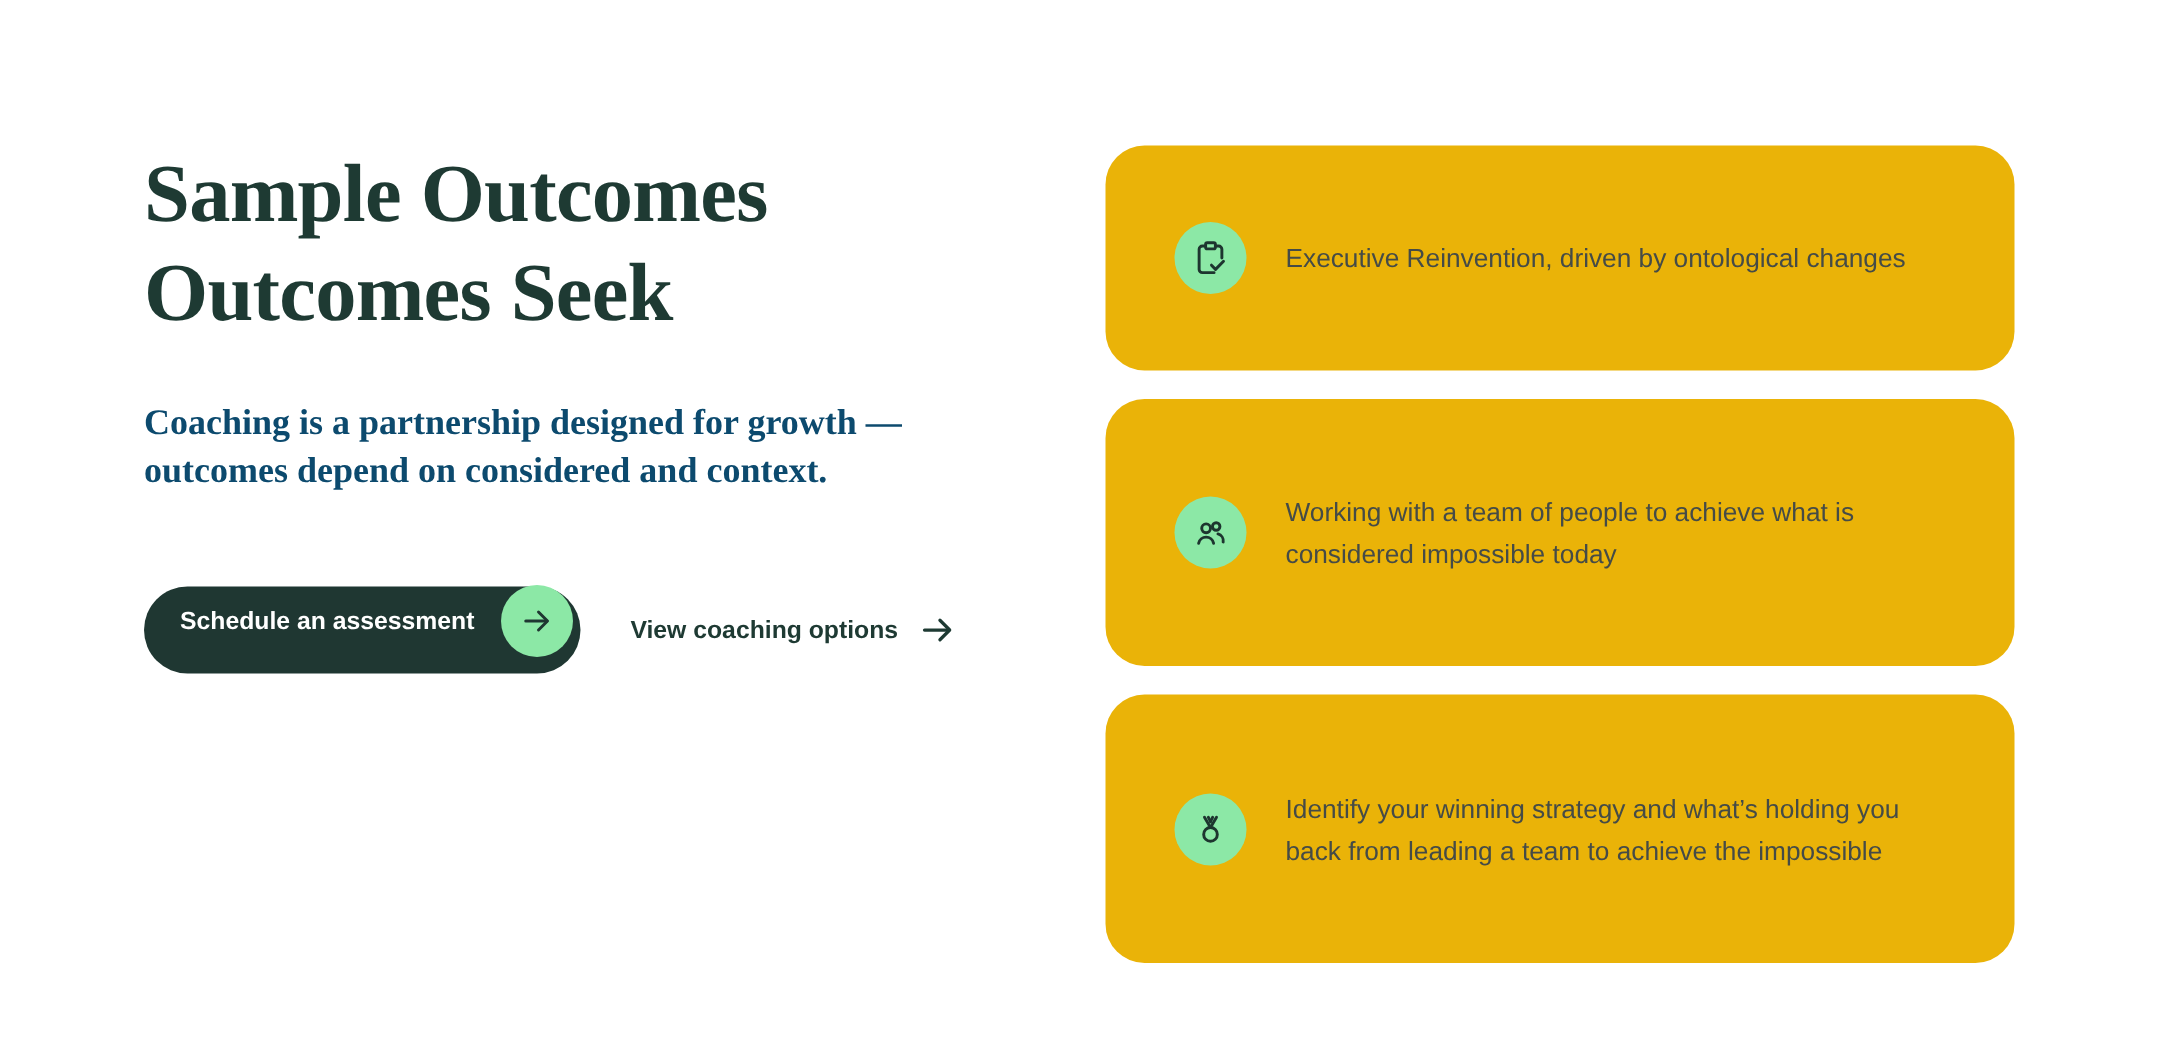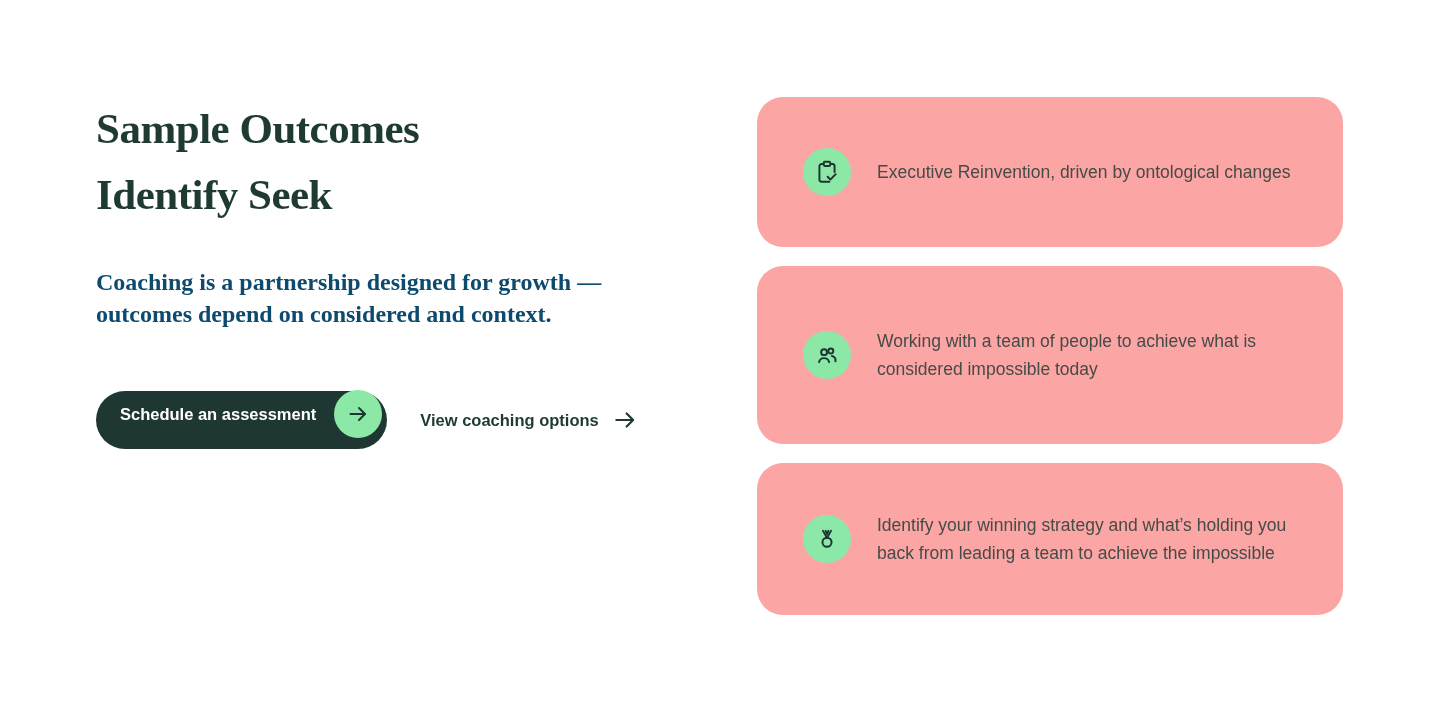--- a/index.html
+++ b/index.html
@@ -9,21 +9,21 @@
     width: 1440px; height: 708px;
     position: relative; overflow: hidden;
   }
   .stage { position: absolute; inset: 0; }
 
   
   .hero { position: absolute; left: 96px; top: 96px; width: 560px; }
   .hero-title {
     font-family: "Liberation Serif", serif;
     font-weight: 600;
-    font-size: 43px;
+    font-size: 55px;
     line-height: 66px;
     color: #1e3a33;
     letter-spacing: -0.5px;
   }
   .hero-sub {
     margin-top: 38px;
     font-family: "Liberation Serif", serif;
     font-weight: 700;
     font-size: 24px;
     line-height: 32px;
@@ -58,28 +58,28 @@
     color: #1e3a33; font-weight: 700; font-size: 16.5px;
     font-family: "Liberation Sans", sans-serif; white-space: nowrap;
   }
 
   
   .cards {
     position: absolute; left: 737px; top: 97px; width: 606px;
     display: flex; flex-direction: column; gap: 19px;
   }
   .card {
-    background: #fca5a5;
+    background: #eab308;
     border-radius: 26px;
     display: flex; align-items: center;
-    padding-left: 46px; padding-right: 40px; margin-left: 20px;
+    padding-left: 46px; padding-right: 40px;
   }
   .card-1 { height: 150px; }
   .card-2 { height: 178px; }
-  .card-3 { height: 152px; }
+  .card-3 { height: 179px; }
   .card-icon {
     width: 48px; height: 48px; border-radius: 50%;
     background: #8ce8a6; flex-shrink: 0;
     display: flex; align-items: center; justify-content: center;
     margin-right: 26px;
   }
   .card-text {
     color: #454b47;
     font-size: 17.5px;
     line-height: 28px;
@@ -88,21 +88,21 @@
   svg { display: block; }
 </style>
 </head>
 <body>
 
 <div class="stage">
 
   <div class="hero">
     <h1 class="hero-title">
       <span>Sample Outcomes</span><br>
-      <span>Identify Seek</span>
+      <span>Outcomes Seek</span>
     </h1>
     <p class="hero-sub">
       <span>Coaching is a partnership designed for growth —</span><br>
       <span>outcomes depend on considered and context.</span>
     </p>
   </div>
 
   <div class="cta-row">
     <button class="pill-btn">
       <span class="pill-label">Schedule an assessment</span>

